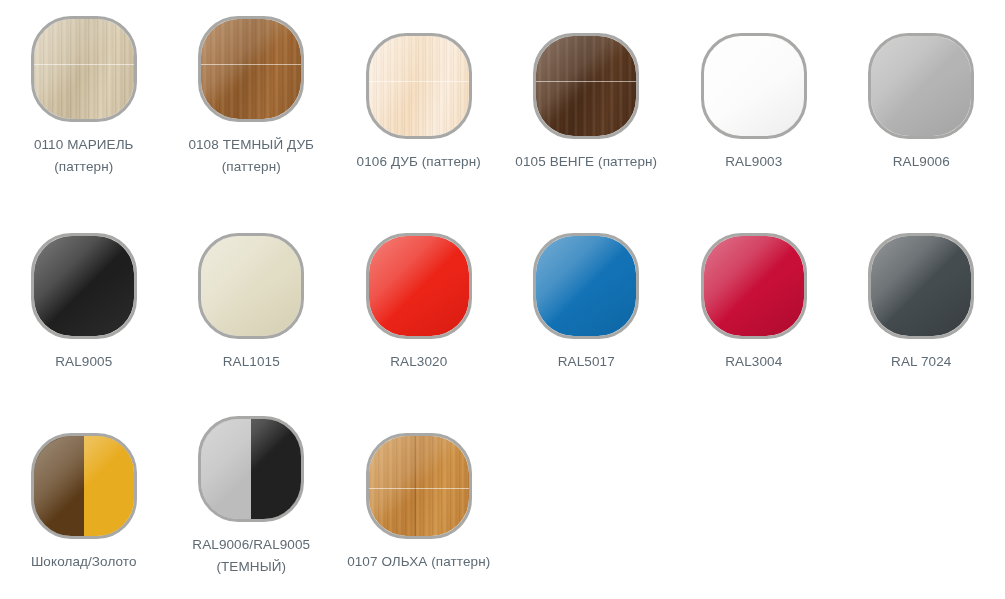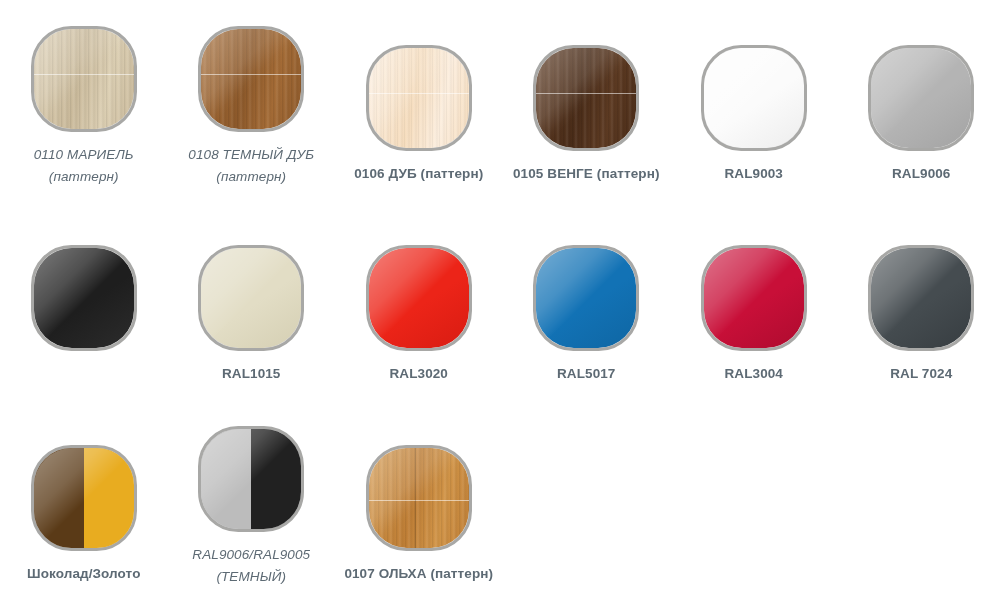--- a/index.html
+++ b/index.html
@@ -26,22 +26,22 @@
 
   .swatch-cell {
     display: flex;
     flex-direction: column;
     align-items: center;
     justify-content: flex-start;
     padding-top: 18px;
     box-sizing: border-box;
   }
   
-  .swatch-cell.label-1 { padding-top: 45px; font-weight: bold; }
-  .swatch-cell.label-2 { padding-top: 26px; font-style: italic; }
+  .swatch-cell.label-1 { padding-top: 33px; }
+  .swatch-cell.label-2 { padding-top: 16px; }
 
   .swatch-outer {
     width: 106px;
     height: 106px;
     border-radius: 38% 38% 38% 38% / 38% 38% 38% 38%;
     border: 3px solid #a8a8a6;
     box-sizing: border-box;
     position: relative;
     overflow: hidden;
     background: #ddd;
@@ -211,20 +211,23 @@
       </div>
       <div class="swatch-label">
         <div>RAL9006</div>
       </div>
     </div>
     <div class="swatch-cell label-1">
       <div class="swatch-outer">
         <div class="swatch-fill" style="background: linear-gradient(145deg, rgb(30, 30, 30) 0%, rgb(30, 30, 30) 55%, rgb(44, 44, 44) 100%);"></div>
         <div class="gloss"></div>
       </div>
+      <div class="swatch-label">
+        <div>RAL9005</div>
+      </div>
     </div>
     <div class="swatch-cell label-1">
       <div class="swatch-outer">
         <div class="swatch-fill" style="background: linear-gradient(145deg, rgb(226, 221, 197) 0%, rgb(226, 221, 197) 55%, rgb(213, 207, 179) 100%);"></div>
         <div class="gloss"></div>
       </div>
       <div class="swatch-label">
         <div>RAL1015</div>
       </div>
     </div>

